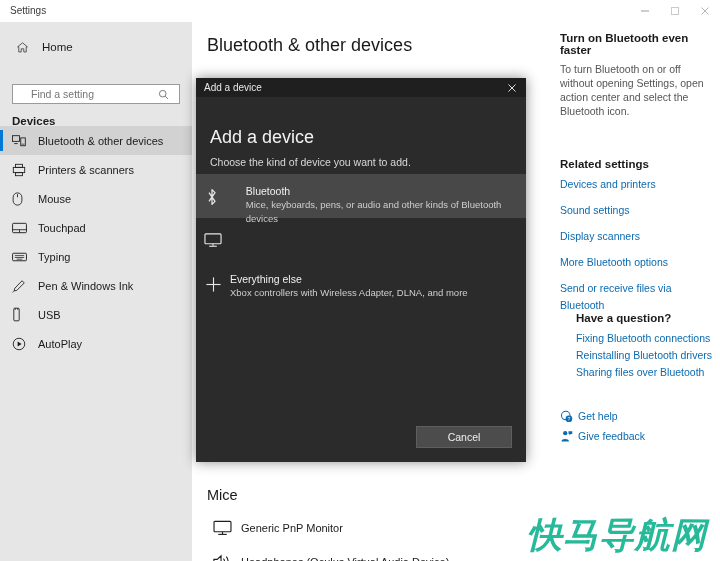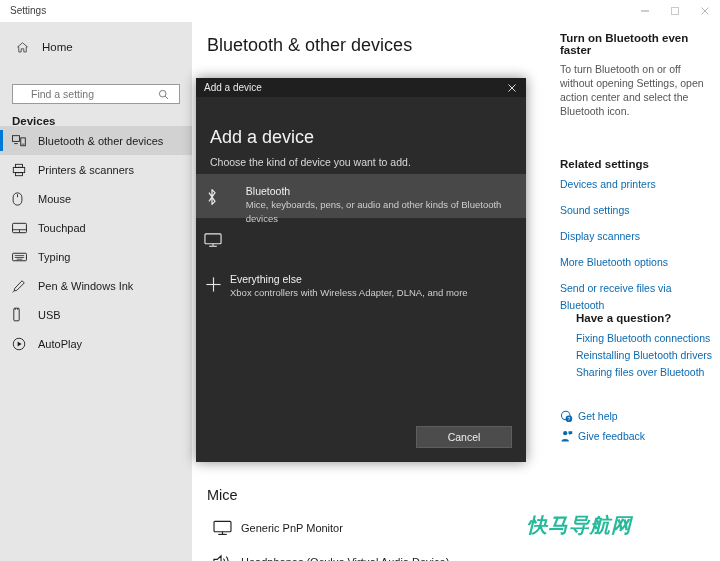--- a/index.html
+++ b/index.html
@@ -197,21 +197,21 @@
     width: 96px; height: 22px;
     background: #4c4c4c; border: 1px solid #5e5e5e;
     color: #f0f0f0; font-size: 10.5px;
     font-family: "Liberation Sans", sans-serif;
     display:flex; align-items:center; justify-content:center;
   }
 
   
   .watermark {
     position: absolute; left: 527px; top: 512px;
-    font-size: 20px; font-weight: bold; font-style: italic;
+    font-size: 35px; font-weight: bold; font-style: italic;
     color: #26b99a;
     letter-spacing: 1px;
     font-family: "DejaVu Sans", sans-serif;
     white-space: nowrap;
   }
 </style>
 </head>
 <body>
 
 <div id="app">

